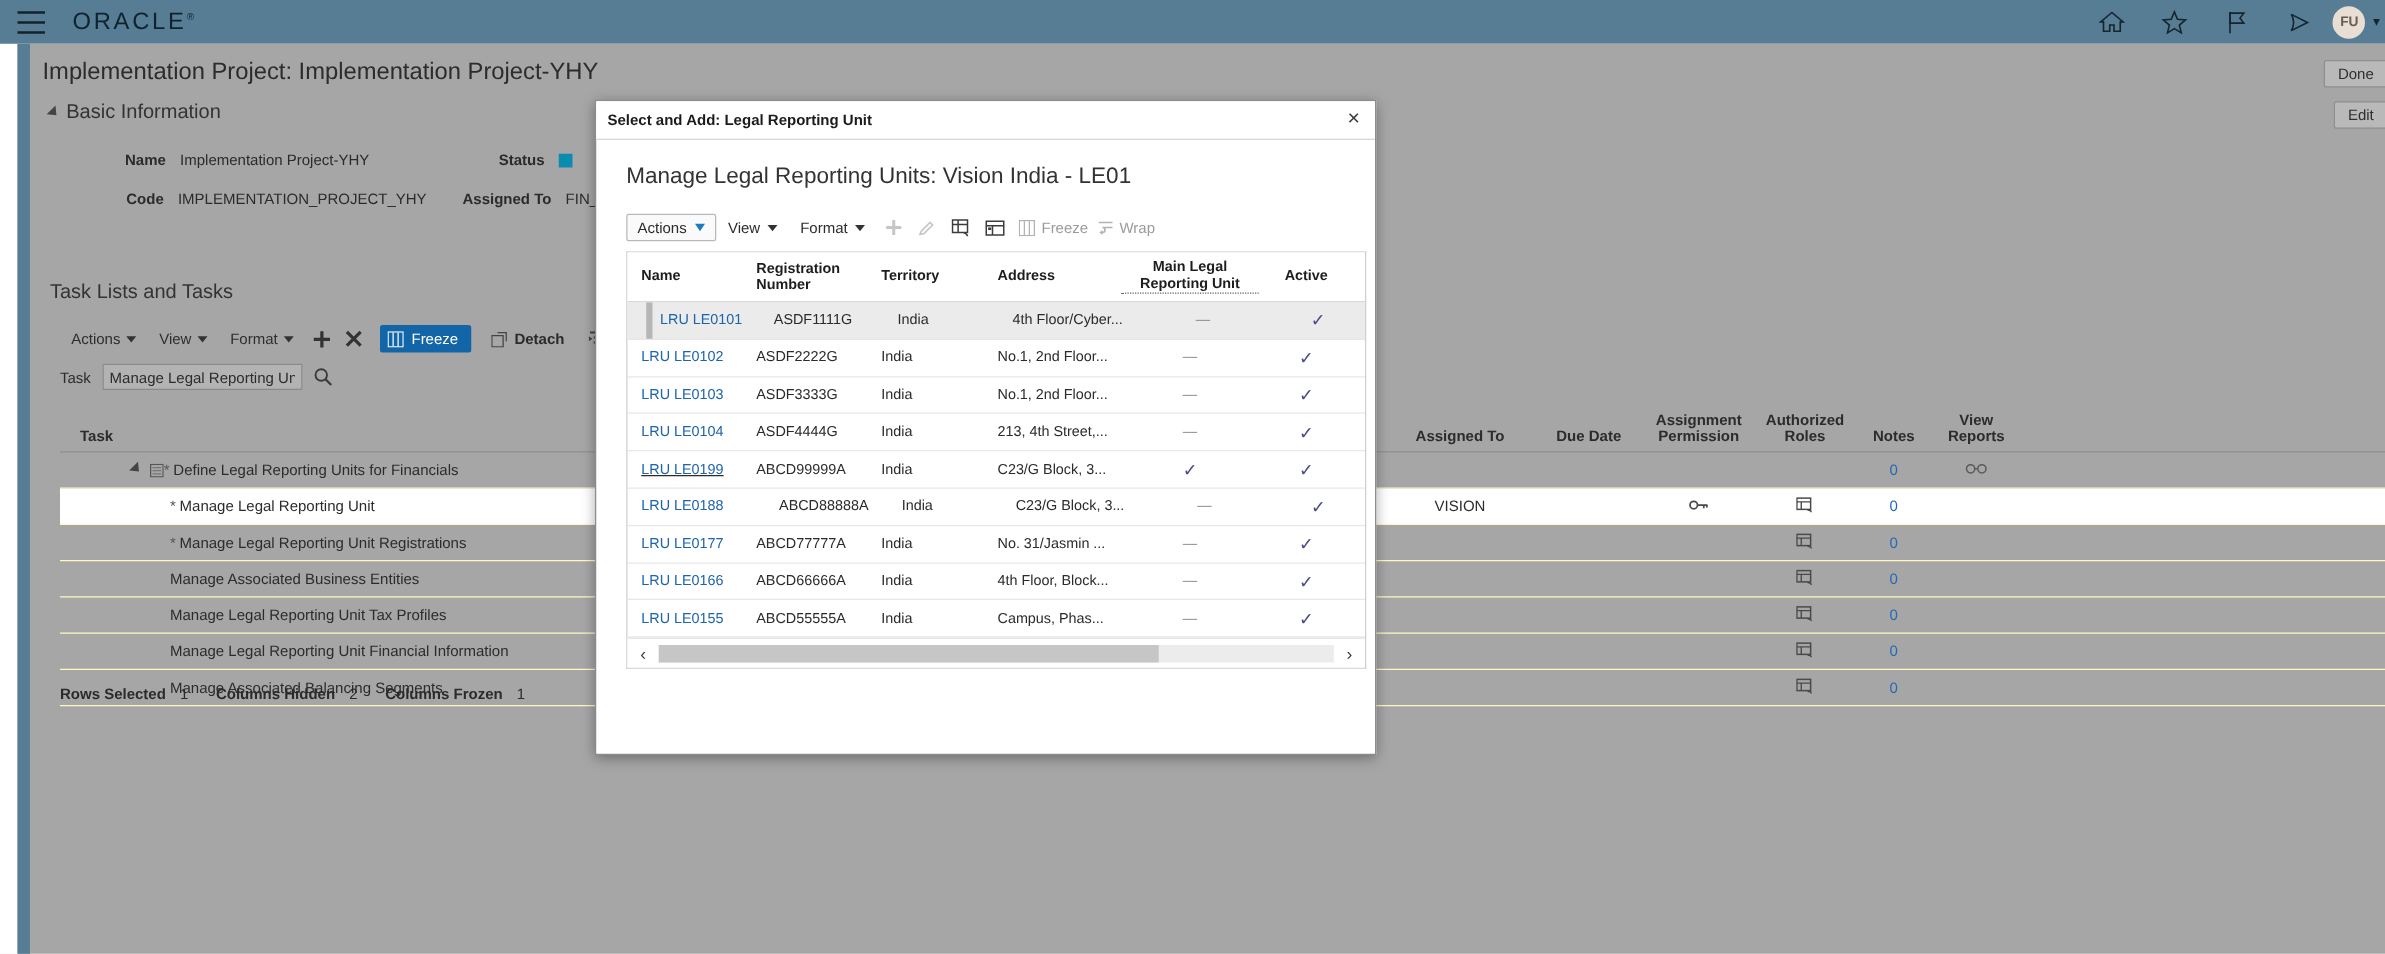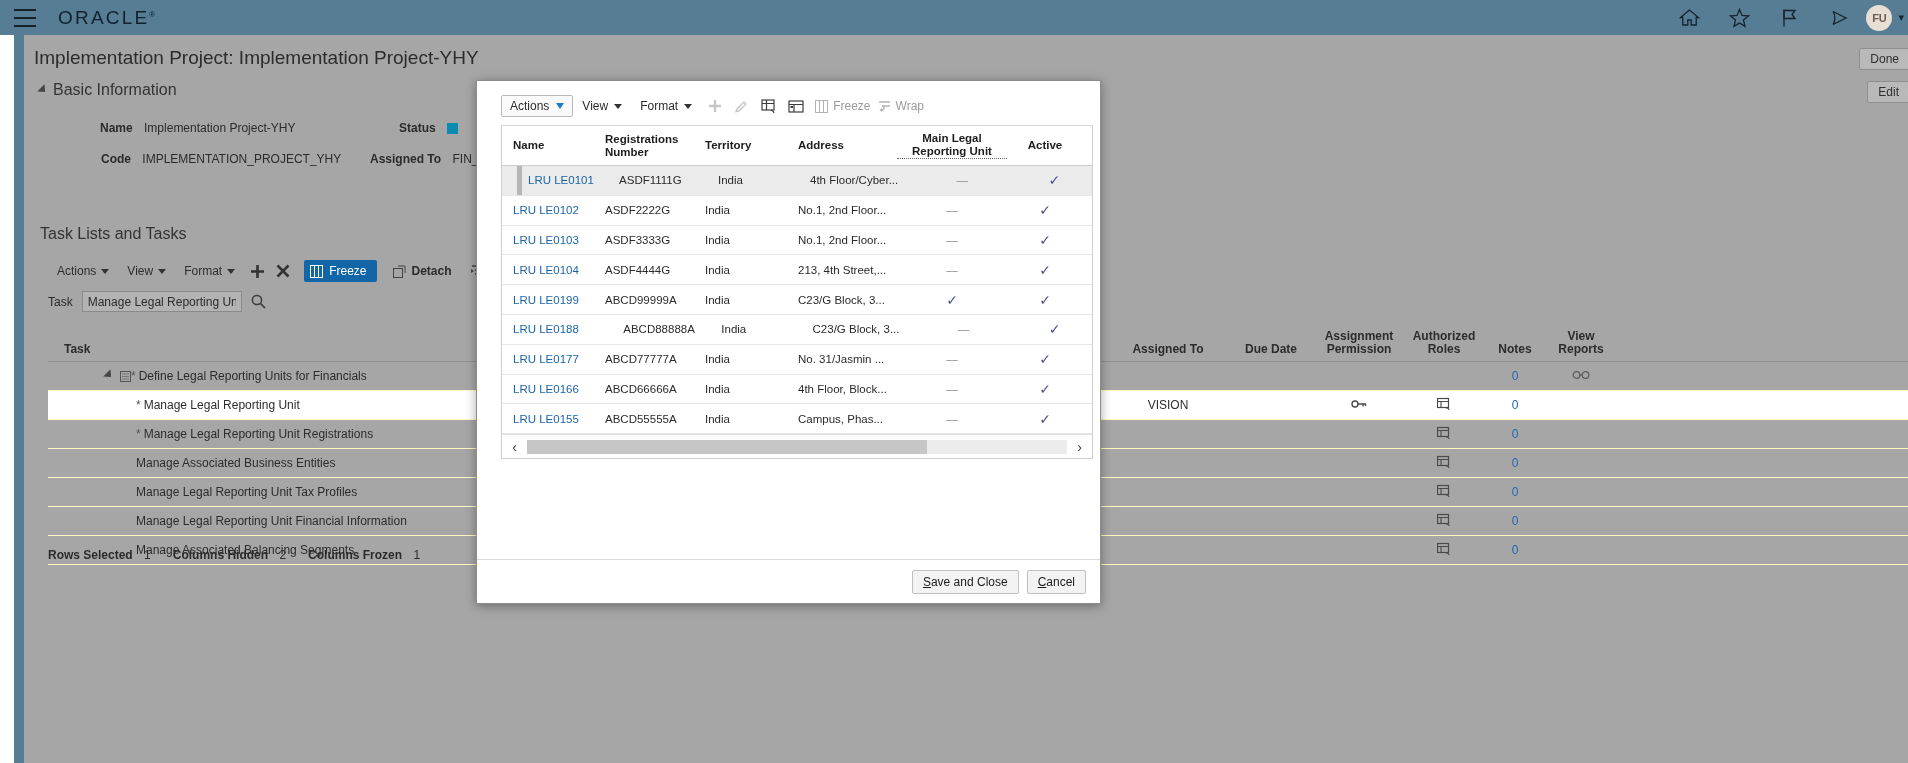--- a/index.html
+++ b/index.html
@@ -489,22 +489,27 @@
     <span>
       <span>Columns Frozen</span>
       <span class="val">1</span>
     </span>
   </div>
 </div>
 
 <div class="modal-overlay">
   <div class="modal">
 
+    <div class="modal-titlebar">
+      <span class="modal-title">Select and Add: Legal Reporting Unit</span>
+      <span class="modal-close">×</span>
+    </div>
 
     <div class="modal-body">
+      <div class="modal-heading">Manage Legal Reporting Units: Vision India - LE01</div>
 
       <div class="dlg-toolbar">
         <span class="actions-box">
           <span>Actions</span>
           <span class="caret-blue"></span>
         </span>
         <span class="dlg-menu">
           <span>View</span>
           <span class="caret-dn"></span>
         </span>
@@ -549,21 +554,21 @@
               <path d="M5 8l-2.5 2L5 12z" fill="#b2b2b2"></path>
             </svg>
           <span>Wrap</span>
         </span>
       </div>
 
       <div class="dlg-table-wrap">
         <div class="dlg-thead">
           <span class="rowmark"></span>
           <div class="dlg-th" style="width:92px;">Name</div>
-          <div class="dlg-th" style="width:100px;">Registrations Number</div>
+          <div class="dlg-th" style="width:100px;">Registration Number</div>
           <div class="dlg-th" style="width:93px;">Territory</div>
           <div class="dlg-th" style="width:105px;">Address</div>
           <div class="dlg-th dotted" style="width:110px;">Main Legal Reporting Unit</div>
           <div class="dlg-th" style="width:76px; text-align:center;">Active</div>
         </div>
         <div id="dlg-rows">
             <div class="dlg-row selected">
               <span class="rowmark"></span>
               <div class="dlg-cell" style="width: 92px;"><span class="lru-link">LRU LE0101</span></div>
               <div class="dlg-cell" style="width: 100px;">ASDF1111G</div>
@@ -594,21 +599,21 @@
               <span class="rowmark"></span>
               <div class="dlg-cell" style="width: 92px;"><span class="lru-link">LRU LE0104</span></div>
               <div class="dlg-cell" style="width: 100px;">ASDF4444G</div>
               <div class="dlg-cell" style="width: 93px;">India</div>
               <div class="dlg-cell" style="width: 105px;">213, 4th Street,...</div>
               <div class="dlg-cell dash" style="width: 110px; text-align: center;">—</div>
               <div class="dlg-cell chk" style="width: 76px; text-align: center;">✓</div>
             </div>
             <div class="dlg-row">
               <span class="rowmark"></span>
-              <div class="dlg-cell" style="width: 92px;"><span class="lru-link">LRU LE0199</span></div>
+              <div class="dlg-cell" style="width: 92px; text-decoration: underline;"><span class="lru-link">LRU LE0199</span></div>
               <div class="dlg-cell" style="width: 100px;">ABCD99999A</div>
               <div class="dlg-cell" style="width: 93px;">India</div>
               <div class="dlg-cell" style="width: 105px;">C23/G Block, 3...</div>
               <div class="dlg-cell chk" style="width: 110px; text-align: center;">✓</div>
               <div class="dlg-cell chk" style="width: 76px; text-align: center;">✓</div>
             </div>
             <div class="dlg-row">
               <span class="rowmark"></span>
               <div class="dlg-cell" style="width: 92px;"><span class="lru-link">LRU LE0188</span></div>
               <div class="dlg-cell" style="width: 100px; margin-left: 20px;">ABCD88888A</div>
@@ -648,22 +653,14 @@
         <div class="hscroll">
           <span class="hscroll-arrow">‹</span>
           <span class="hscroll-track">
             <span class="hscroll-thumb"></span>
           </span>
           <span class="hscroll-arrow">›</span>
         </div>
       </div>
     </div>
 
-    <div class="modal-footer">
-      <button class="dlg-btn">
-        <u>S</u><span>ave and Close</span>
-      </button>
-      <button class="dlg-btn">
-        <u>C</u><span>ancel</span>
-      </button>
-    </div>
   </div>
 </div>
 
 </body></html>

